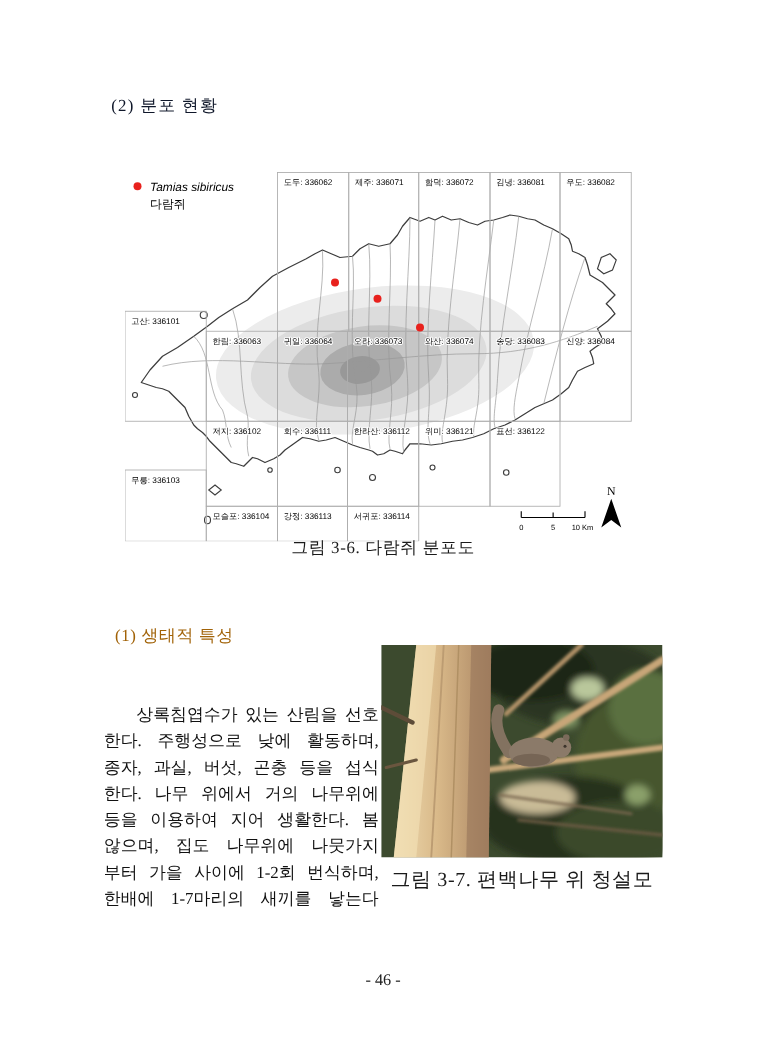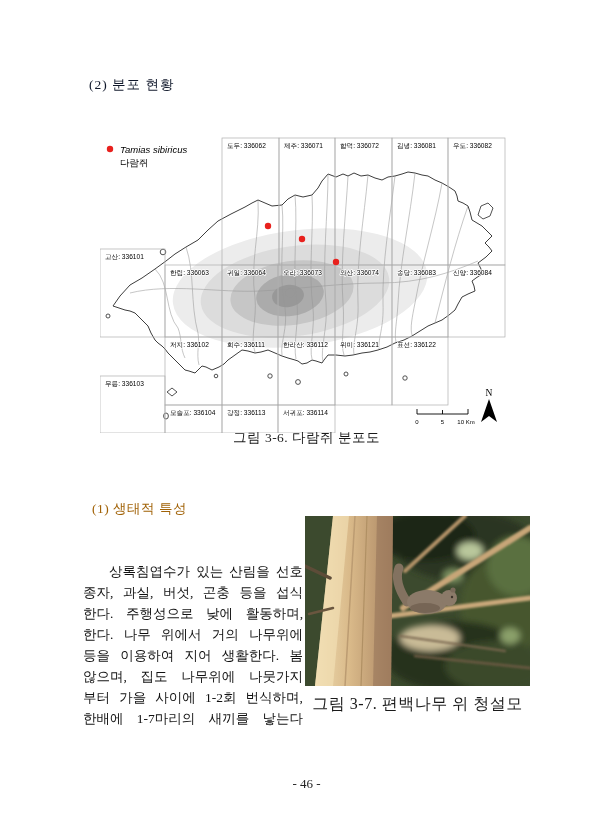--- a/index.html
+++ b/index.html
@@ -199,22 +199,22 @@
     </svg>
   </div>
 
   <div class="map-caption">그림 3-6. 다람쥐 분포도</div>
 
 
   <div class="h-sub">(1) 생태적 특성</div>
 
   <div class="para" id="eco-paragraph">
       <div class="line first">상록침엽수가 있는 산림을 선호</div>
+      <div class="line">한다. 주행성으로 낮에 활동하며,</div>
       <div class="line">종자, 과실, 버섯, 곤충 등을 섭식</div>
-      <div class="line">한다. 주행성으로 낮에 활동하며,</div>
       <div class="line">한다. 나무 위에서 거의 나무위에</div>
       <div class="line">등을 이용하여 지어 생활한다. 봄</div>
       <div class="line">않으며, 집도 나무위에 나뭇가지</div>
       <div class="line">부터 가을 사이에 1-2회 번식하며,</div>
       <div class="line">한배에 1-7마리의 새끼를 낳는다</div>
     </div>
 
   <div class="photo">
     <svg width="225" height="170" viewBox="0 0 225 170" xmlns="http://www.w3.org/2000/svg">
       <defs>

